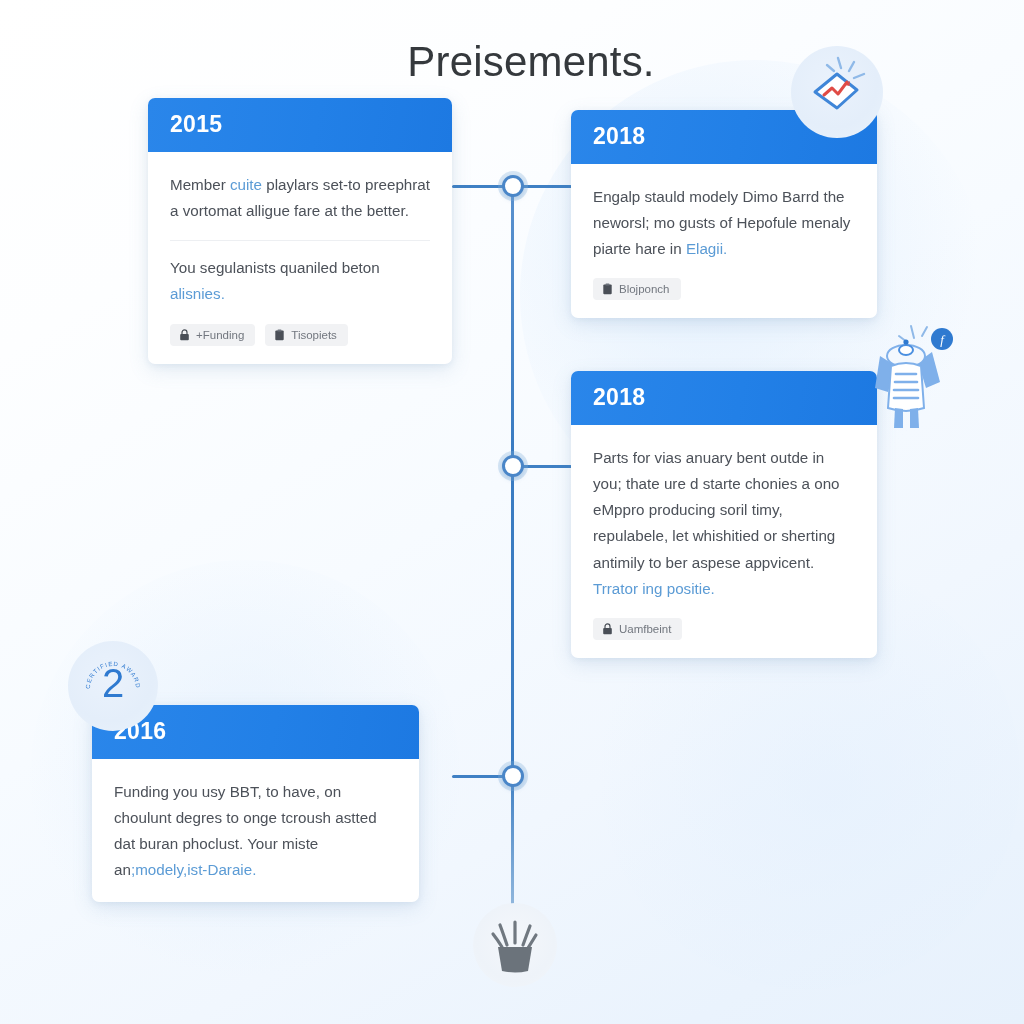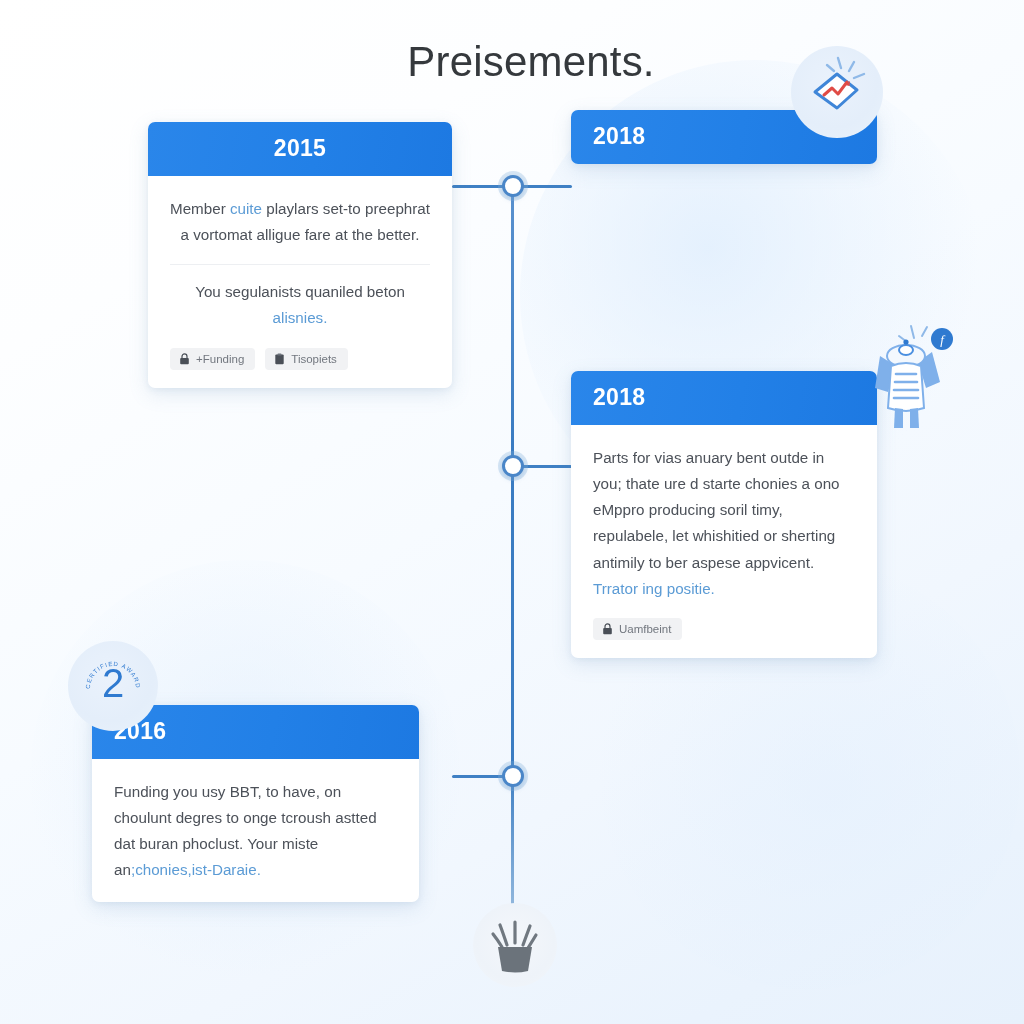--- a/index.html
+++ b/index.html
@@ -133,21 +133,21 @@
     background: #f1f2f4;
     border-radius: 4px;
     padding: 5px 11px 5px 9px;
     font-size: 11.5px;
     color: #72777f;
     white-space: nowrap;
   }
   .chip svg { display: block; flex: 0 0 auto; }
 
   
-  .card-2015 { left: 148px; top: 122px;  width: 304px; text-align: center; }
+  .card-2015 { left: 148px; top: 98px;  width: 304px; }
   .card-2018a{ left: 571px; top: 110px;  width: 306px; }
   .card-2018b{ left: 571px; top: 371px;  width: 306px; }
   .card-2016 { left: 92px;  top: 705px;  width: 327px; }
 
   
   .deco { position: absolute; }
   .deco-circle {
     position: absolute;
     border-radius: 50%;
     background: radial-gradient(circle at 45% 40%, #eaf2fc 0%, #e4eefa 60%, #e9f2fb 100%);
@@ -219,20 +219,34 @@
         <span>Tisopiets</span>
       </span>
     </div>
   </div>
 </div>
 
 <div class="card card-2018a">
   <div class="card-head">
     <div class="card-year">2018</div>
   </div>
+  <div class="card-body">
+    <p class="para">
+      <span>Engalp stauld modely Dimo Barrd the neworsl; mo gusts of Hepofule menaly piarte hare in </span><span class="lnk">Elagii.</span>
+    </p>
+    <div class="chips">
+      <span class="chip">
+        <svg width="11" height="12" viewBox="0 0 11 12">
+          <rect x="1.3" y="1.6" width="8.4" height="9.6" rx="1" fill="#4a4f57"></rect>
+          <rect x="3.5" y="0.4" width="4" height="2.2" rx="0.7" fill="#6d737c"></rect>
+        </svg>
+        <span>Blojponch</span>
+      </span>
+    </div>
+  </div>
 </div>
 
 <div class="card card-2018b">
   <div class="card-head">
     <div class="card-year">2018</div>
   </div>
   <div class="card-body">
     <p class="para">
       <span>Parts for vias anuary bent outde in you; thate ure d starte chonies a ono eMppro producing soril timy, repulabele, let whishitied or sherting antimily to ber aspese appvicent. </span><span class="lnk">Trrator ing positie.</span>
     </p>
@@ -247,21 +261,21 @@
     </div>
   </div>
 </div>
 
 <div class="card card-2016">
   <div class="card-head">
     <div class="card-year">2016</div>
   </div>
   <div class="card-body">
     <p class="para">
-      <span>Funding you usy BBT, to have, on choulunt degres to onge tcroush astted dat buran phoclust. Your miste an</span><span class="lnk">;chonies,ist-Daraie.</span>
+      <span>Funding you usy BBT, to have, on choulunt degres to onge tcroush astted dat buran phoclust. Your miste an</span><span class="lnk">;modely,ist-Daraie.</span>
     </p>
   </div>
 </div>
 
 <div class="deco icon-chart-wrap">
   <div class="deco-circle" style="left:0;top:0;width:92px;height:92px;"></div>
   <svg width="92" height="92" viewBox="0 0 92 92" style="position:absolute;left:0;top:0;">
     <g stroke="#8fb9e8" stroke-width="2.4" stroke-linecap="round">
       <line x1="50" y1="22" x2="47" y2="12"></line>
       <line x1="58" y1="25" x2="63" y2="16"></line>

